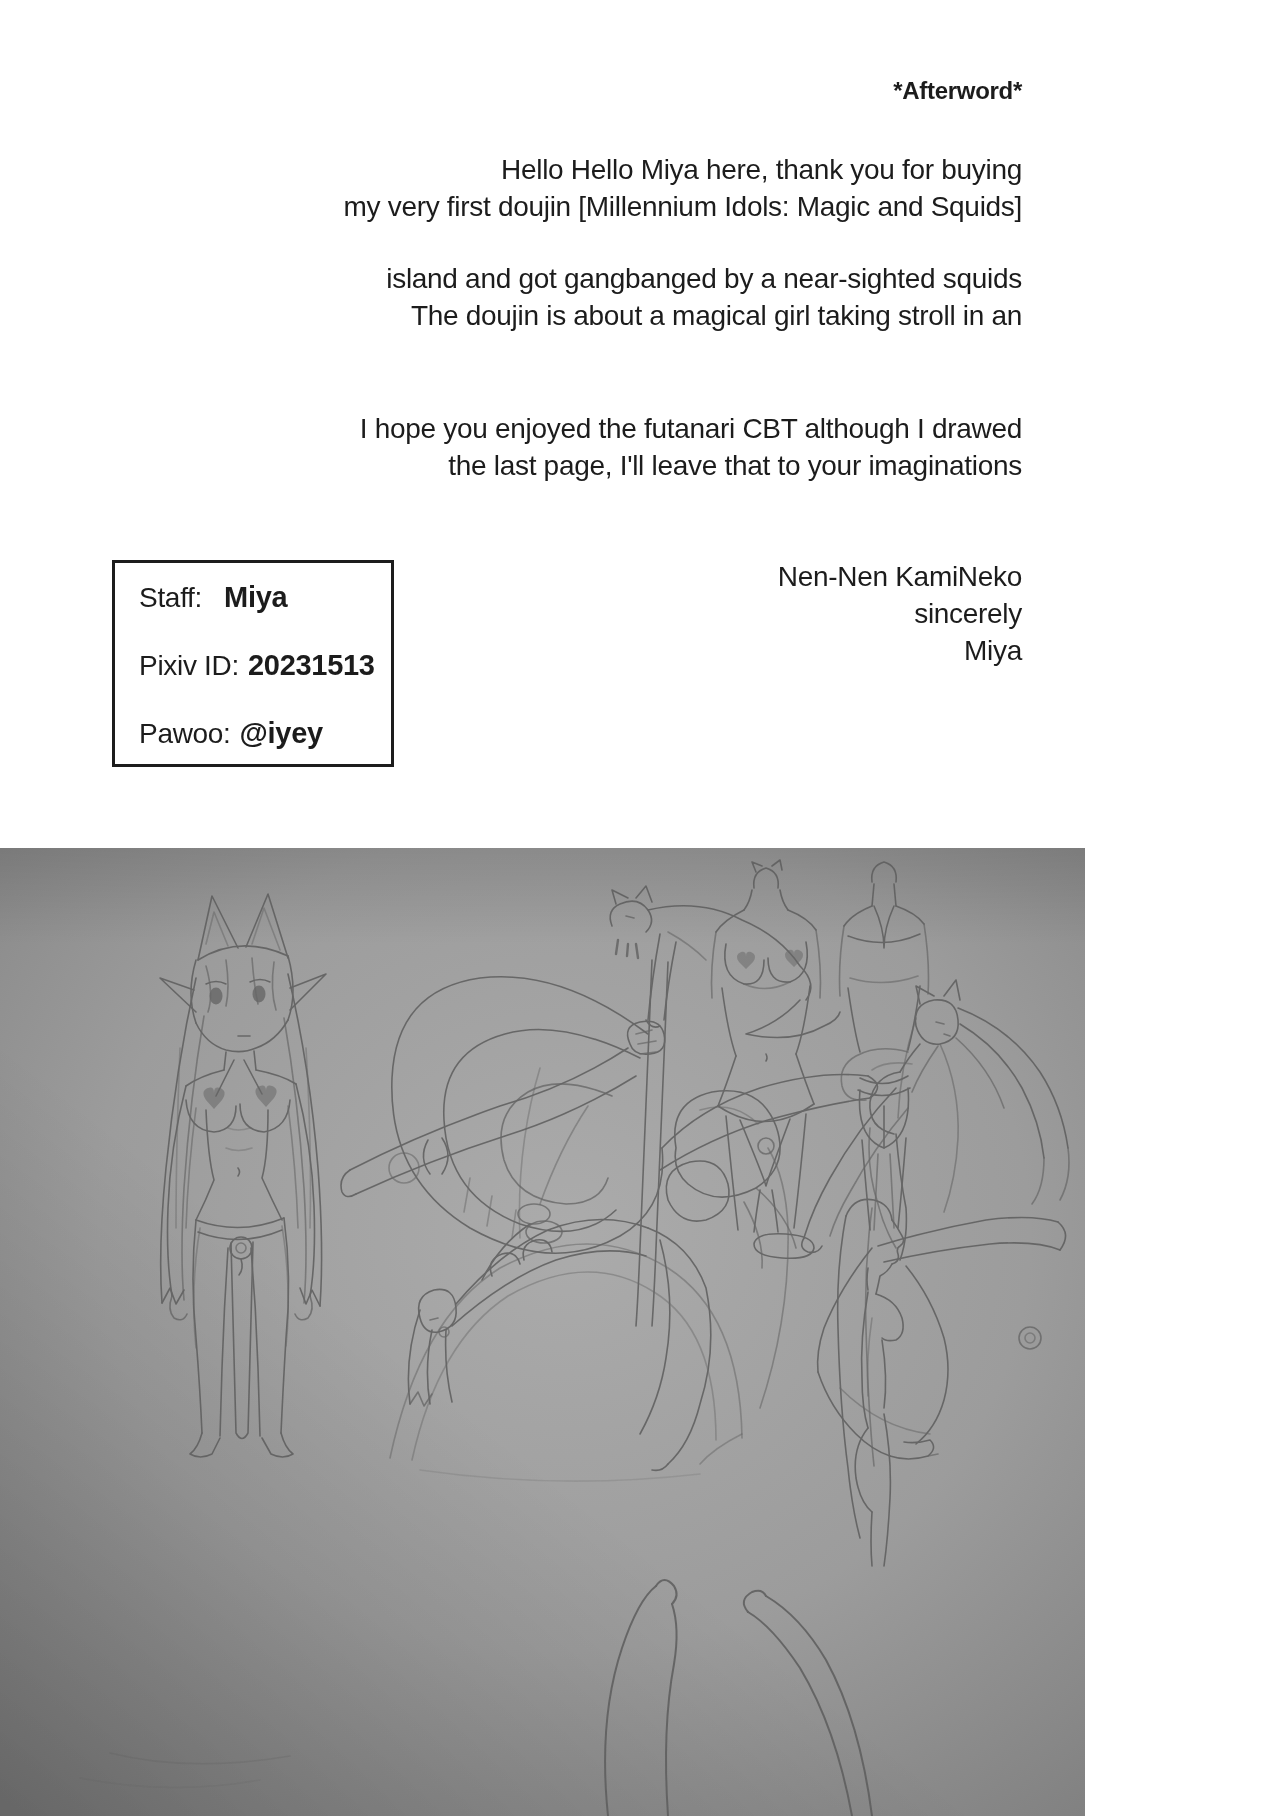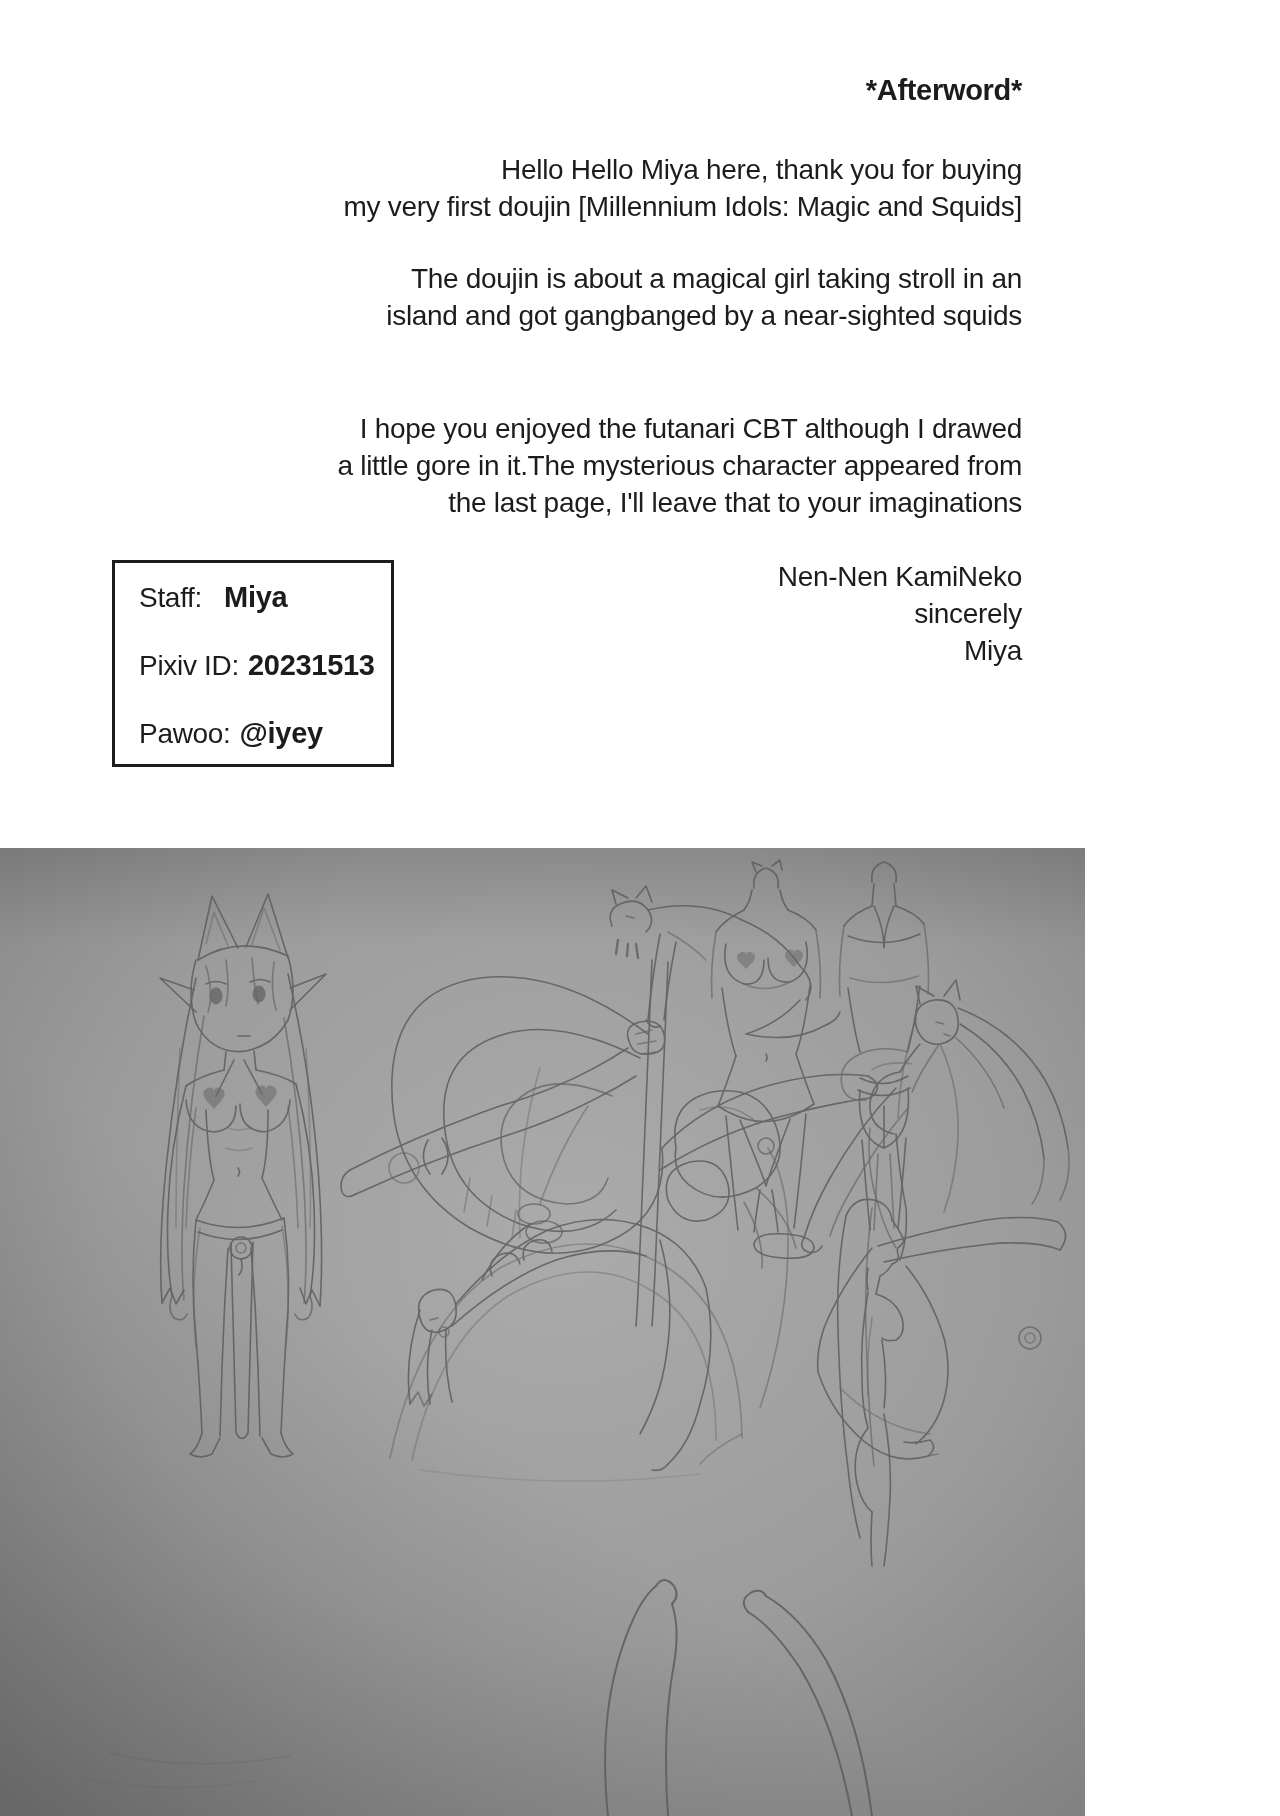--- a/index.html
+++ b/index.html
@@ -5,21 +5,21 @@
   html,body{margin:0;padding:0;background:#fff;}
   .page{
     position:relative;width:1280px;height:1816px;background:#ffffff;
     font-family:"Liberation Sans",sans-serif;color:#1c1c1c;overflow:hidden;
   }
   .tblock{
     position:absolute;right:258px;text-align:right;
     font-size:28px;line-height:37px;letter-spacing:-0.3px;white-space:nowrap;
   }
   .tblock .line{display:block;}
-  .page-title{top:72px;font-weight:bold;font-size:29px;}
+  .page-title{top:72px;font-weight:bold;font-size:24px;}
   .blk-intro{top:151px;text-align:right;}
   .blk-synopsis{top:260px;}
   .blk-enjoyed{top:410px;margin-left:31px;}
   .blk-closing{top:558px;}
   .bold{font-weight:normal;}
   .staff-box{
     position:absolute;left:112px;top:560px;width:250px;
     border:3px solid #1c1c1c;padding:16px 2px 12px 24px;background:#fff;
   }
   .srow{font-size:28px;line-height:37px;margin-bottom:31px;white-space:nowrap;letter-spacing:-0.3px;}
@@ -34,27 +34,26 @@
 <div class="page">
 
   <div class="tblock page-title">*Afterword*</div>
 
   <div class="tblock blk-intro">
     <span class="line">Hello Hello Miya here, thank you for buying</span>
     <span class="line"><span>my very first doujin </span><span class="bold">[Millennium Idols: Magic and Squids]</span></span>
   </div>
 
   <div class="tblock blk-synopsis">
+    <span class="line">island and got gangbanged by a near-sighted squids</span>
     <span class="line">The doujin is about a magical girl taking stroll in an</span>
-    <span class="line">island and got gangbanged by a near-sighted squids</span>
   </div>
 
   <div class="tblock blk-enjoyed">
     <span class="line">I hope you enjoyed the futanari CBT although I drawed</span>
-    <span class="line">a little gore in it.The mysterious character appeared from</span>
     <span class="line">the last page, I'll leave that to your imaginations</span>
   </div>
 
   <div class="tblock blk-closing">
     <span class="line">Nen-Nen KamiNeko</span>
     <span class="line bold">sincerely</span>
     <span class="line bold">Miya</span>
   </div>
 
   <div class="staff-box">

